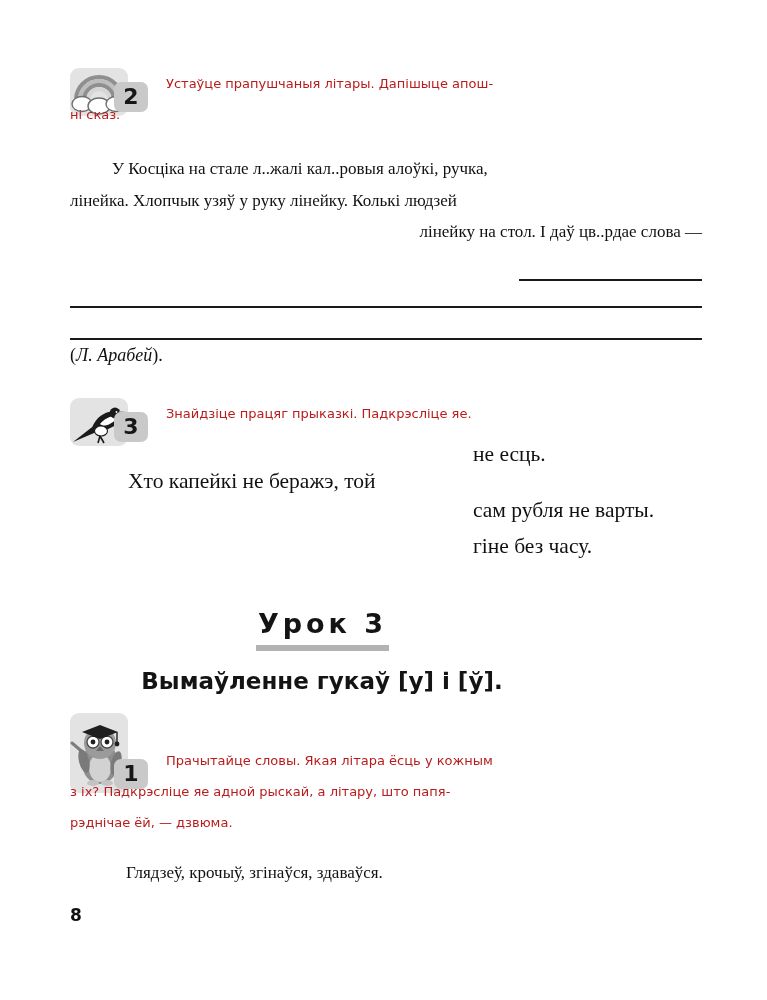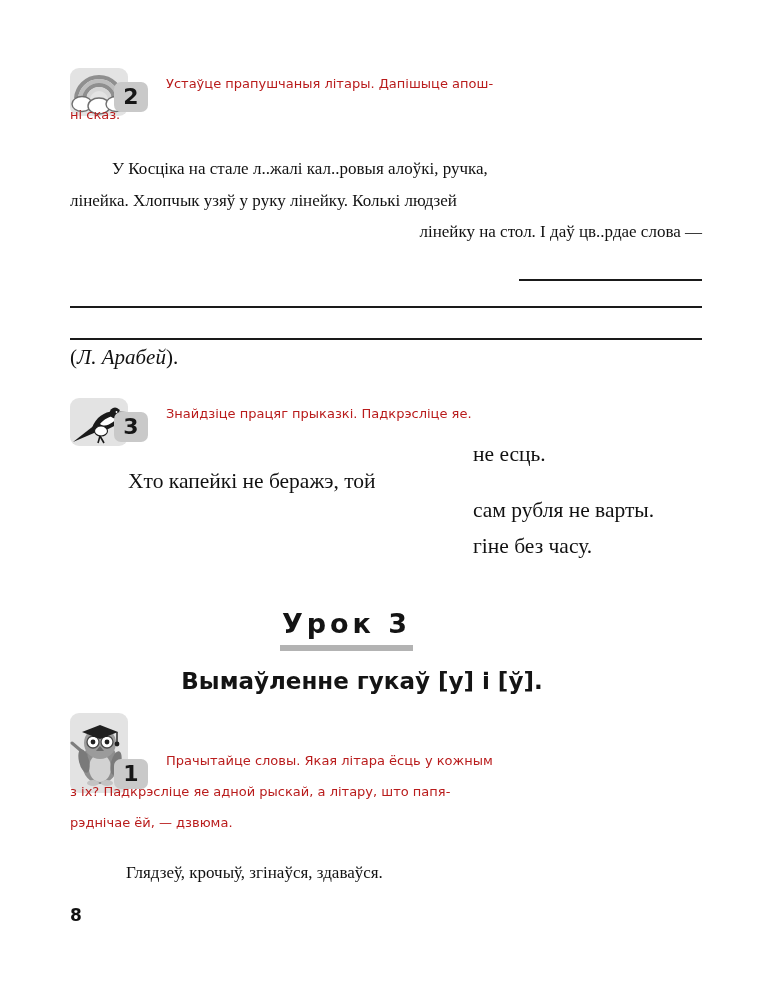--- a/index.html
+++ b/index.html
@@ -76,56 +76,54 @@
     position: absolute;
     height: 0;
     border-top: 2.2px solid #1a1a1a;
   }
 
   
   .lesson-title-wrap {
     position: absolute;
     width: 645px;
     text-align: center;
-    margin-left: 24px;
   }
   .lesson-title {
     display: inline-block;
     font-family: "DejaVu Sans", sans-serif;
     font-weight: bold;
     font-size: 27px;
     letter-spacing: 4px;
     color: #141414;
     padding: 0 2px 6px 2px;
     border-bottom: 6px solid #b3b3b3;
   }
   .lesson-sub {
     position: absolute;
     width: 644px;
     text-align: center;
     font-family: "DejaVu Sans", sans-serif;
     font-weight: bold;
     font-size: 23px;
     line-height: 33px;
     color: #141414;
-    margin-left: 40px;
   }
 
   .page-number {
     position: absolute;
     font-family: "DejaVu Sans", sans-serif;
     font-weight: bold;
     font-size: 17px;
     color: #111111;
   }
 
   .attribution {
     position: absolute;
     font-family: "Liberation Serif", "DejaVu Serif", serif;
-    font-size: 21px;
+    font-size: 18px;
     color: #111111;
   }
   .attribution i { font-style: italic; }
 
   .prov-left, .prov-right {
     position: absolute;
     font-family: "Liberation Serif", "DejaVu Serif", serif;
     font-size: 21.5px;
     line-height: 36px;
     color: #111111;

